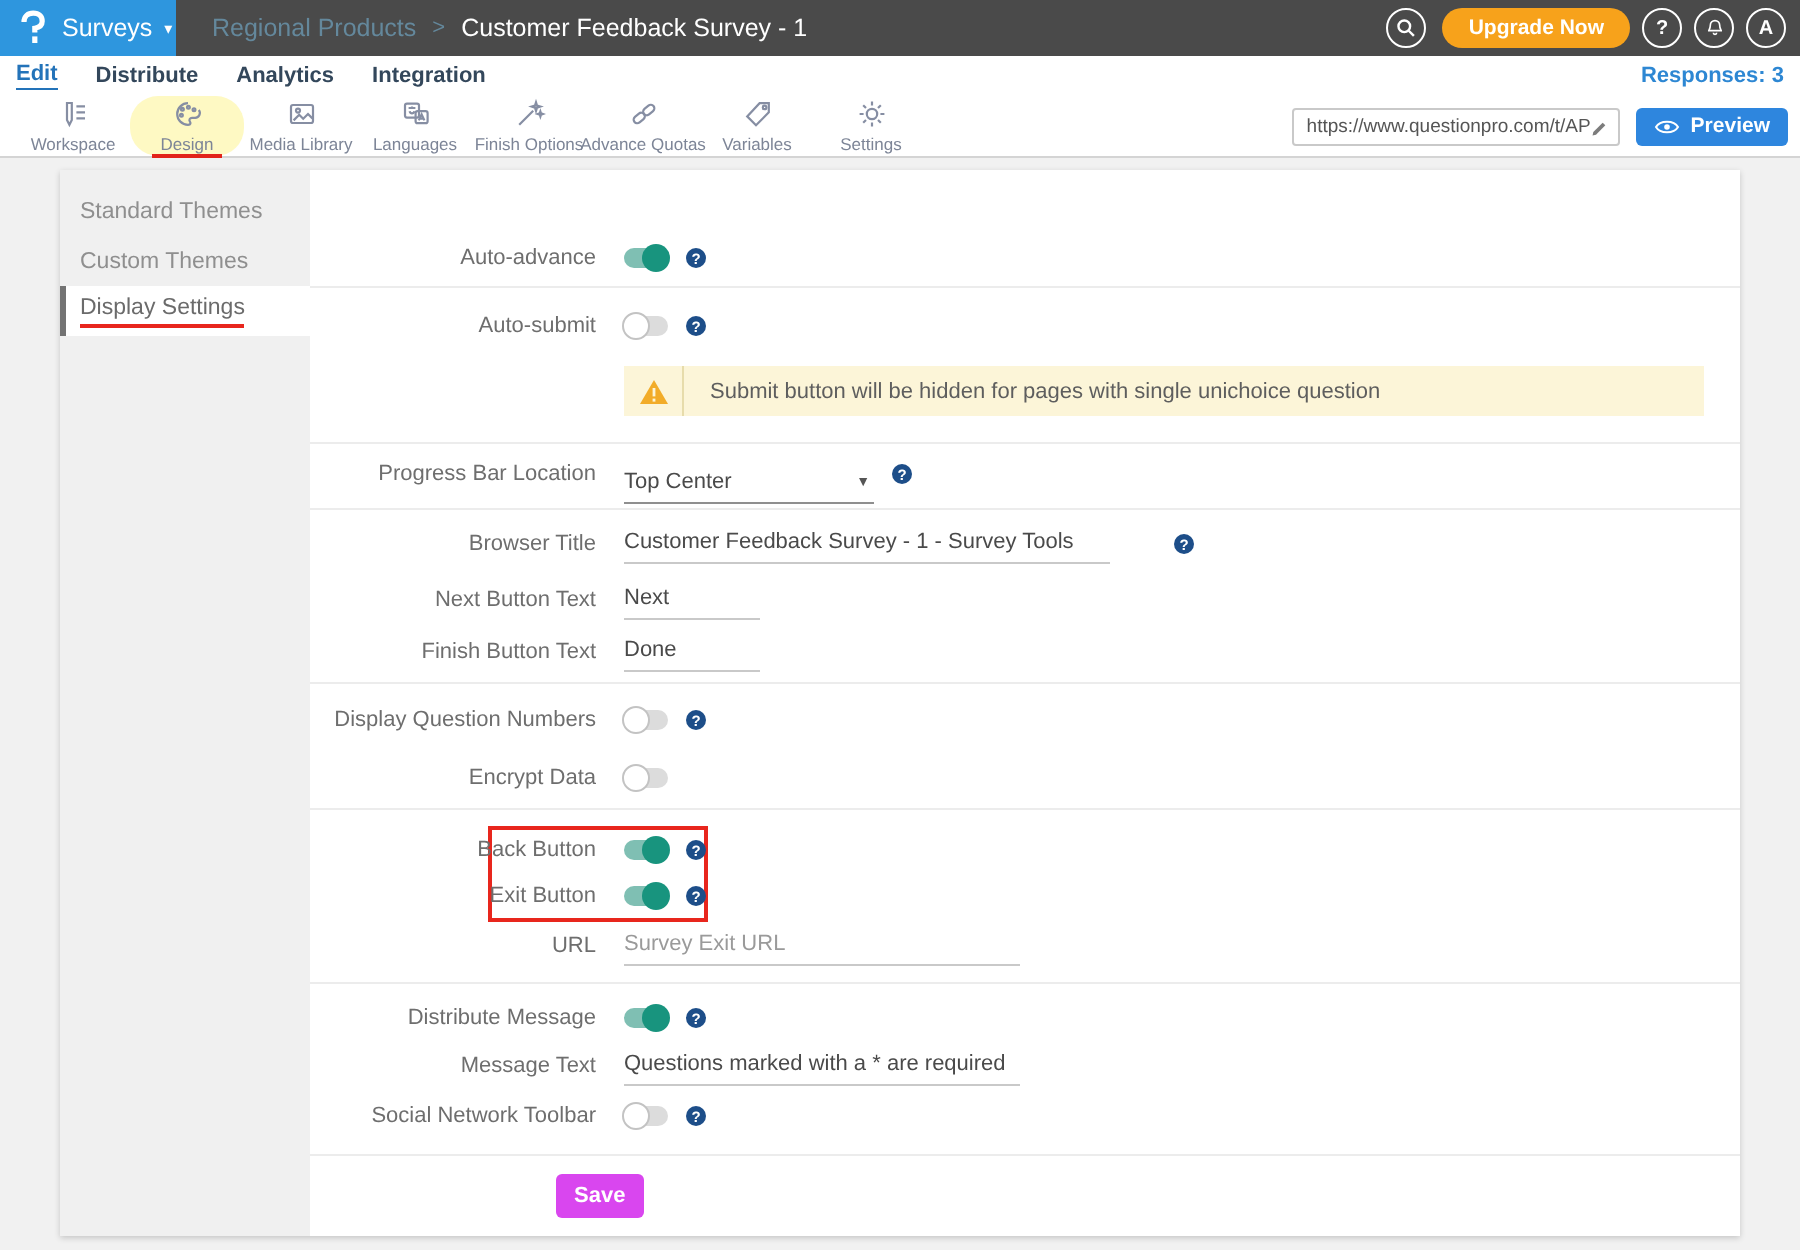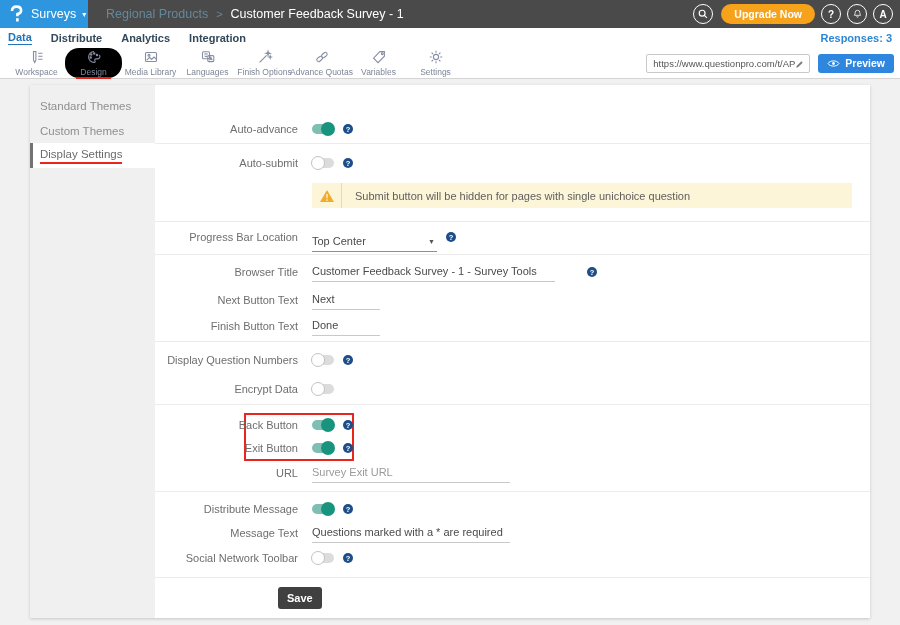--- a/index.html
+++ b/index.html
@@ -34,21 +34,21 @@
   .nav-item.active { color:#2373b9; border-bottom:1px solid #2373b9; }
   .responses { margin-left:auto; font-size:11px; font-weight:bold; color:#2d87d3; }
 
   
   .toolbar { position:absolute; left:0; top:48px; width:900px; height:31px;
     background:#fff; border-bottom:1px solid #d4d4d4; display:flex;
     align-items:stretch; padding-left:8px; }
   .titem { width:57px; display:flex; flex-direction:column; align-items:center;
     justify-content:center; position:relative; cursor:pointer; }
   .titem .tlabel { font-size:8.5px; color:#7d8597; margin-top:2px; white-space:nowrap; }
-  .titem.active { background:#000000;border-radius:14px; }
+  .titem.active { background:#fef9c3;border-radius:14px; }
   .redline { position:absolute; bottom:-1px; left:11px; right:11px; height:2px;
     background:#e2231a; }
   .ticon { width:16px; height:16px; }
   .ticon path, .ticon rect, .ticon circle, .ticon ellipse
     { stroke:#868ea3; stroke-width:1.1; fill:none; }
   .toolbar-right { margin-left:auto; display:flex; align-items:center; margin-right:6px; }
   .urlbox { width:164px; height:19px; border:1px solid #c9c9c9; border-radius:2px;
     display:flex; align-items:center; padding:0 4px 0 6px; background:#fff; }
   .urlbox input { border:none; outline:none; flex:1; font-size:9.5px; color:#555;
     font-family:inherit; background:transparent; min-width:0; }
@@ -101,21 +101,21 @@
 
   .warnbox { position:absolute; left:157px; top:98px; width:540px; height:25px;
     background:#fcf5d8; display:flex; align-items:center; }
   .warnicon { width:30px; display:flex; align-items:center; justify-content:center;
     border-right:1px solid #e7dcab; height:100%; }
   .warntext { margin-left:13px; font-size:11px; color:#5e5e5e; }
 
   .annot-box { position:absolute; left:89px; top:328px; width:110px; height:48px;
     border:2px solid #e8261d; pointer-events:none; }
 
-  .save-btn { position:absolute; left:123px; top:502px; background:#404040;
+  .save-btn { position:absolute; left:123px; top:502px; background:#d946ef;
     color:#fff; border:none; border-radius:3px; font-size:11px; font-weight:bold;
     padding:5px 9px; cursor:pointer; font-family:inherit; }
 </style>
 </head>
 <body>
 
 <div class="stage">
 
   <div class="topbar">
     <div class="logo-area">
@@ -148,21 +148,21 @@
           <path d="M6.8 11.5 a1.2 1.2 0 0 0 2.4 0" stroke="#fff" stroke-width="1.2" fill="none"></path>
         </svg>
       </div>
       <div class="circbtn">
         <span>A</span>
       </div>
     </div>
   </div>
 
   <div class="navrow">
-    <span class="nav-item active">Data</span>
+    <span class="nav-item active">Edit</span>
     <span class="nav-item">Distribute</span>
     <span class="nav-item">Analytics</span>
     <span class="nav-item">Integration</span>
     <span class="responses">Responses: 3</span>
   </div>
 
   <div class="toolbar">
     <div class="titem">
       <svg class="ticon" viewBox="0 0 16 16">
         <path d="M4.5 2.5 v8.5 l1.2 2.4 1.2-2.4 v-8.5 z M9.2 4.2 h4.3 M9.2 7.2 h4.3 M9.2 10.2 h4.3"></path>

